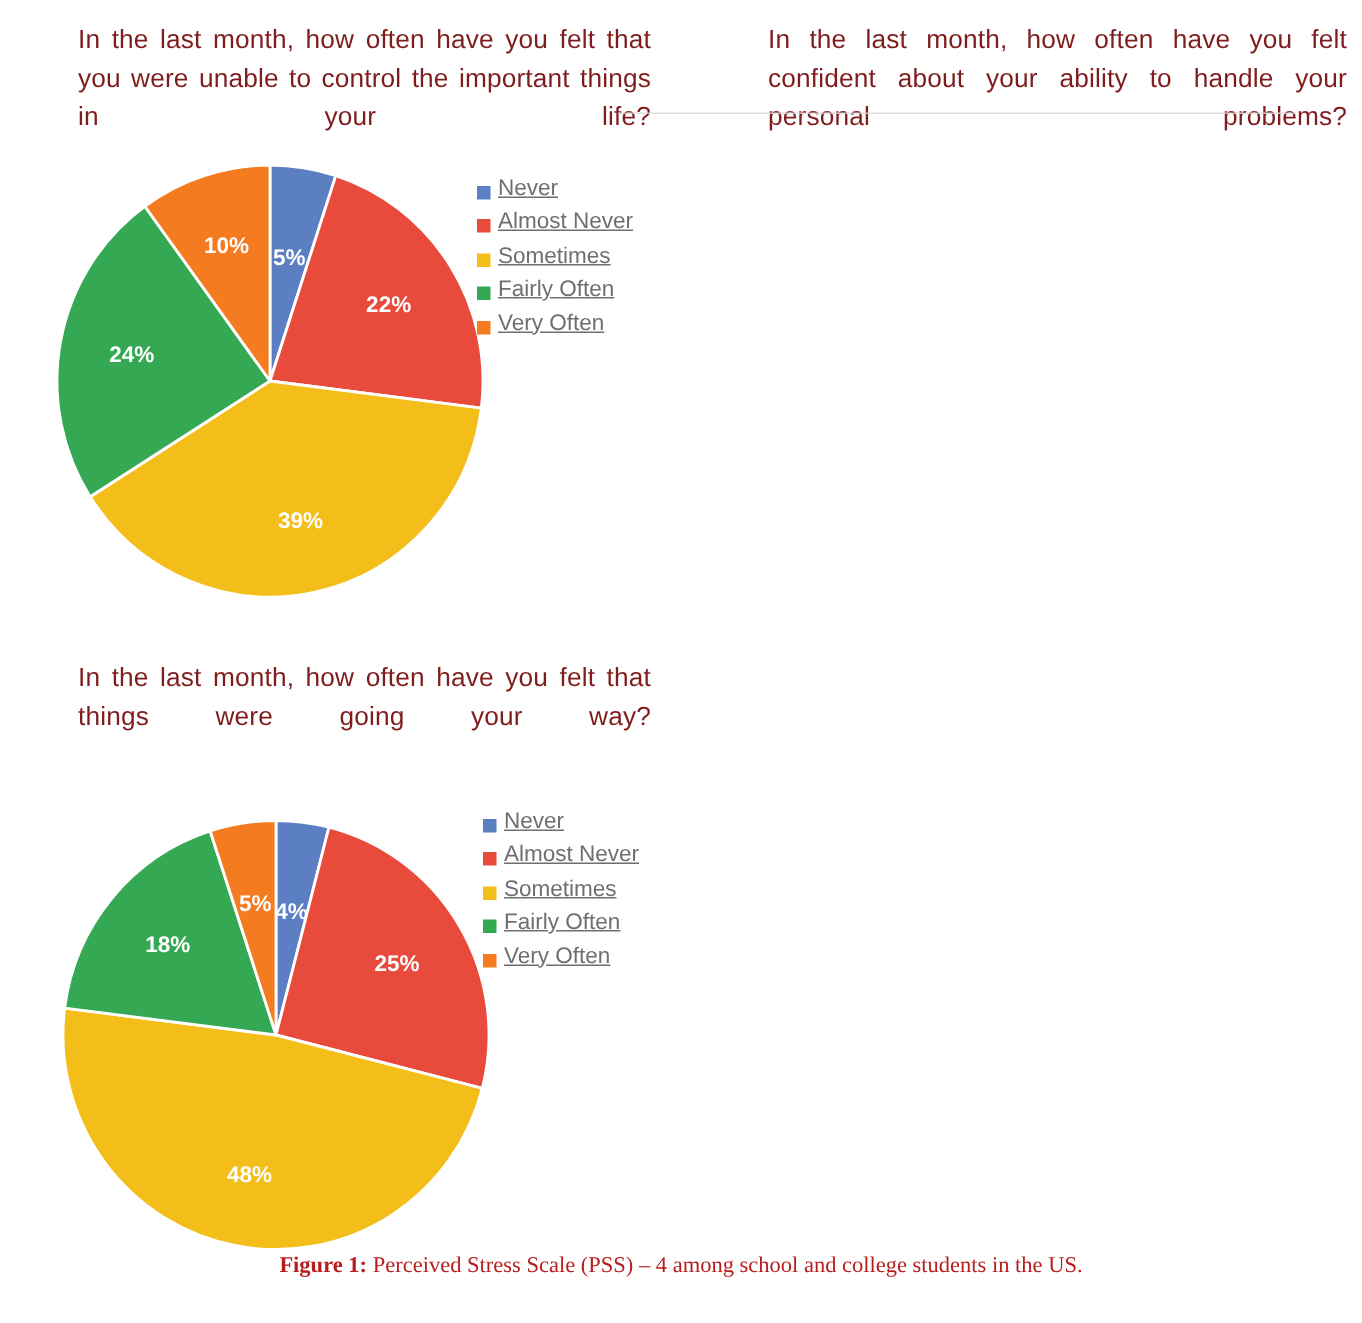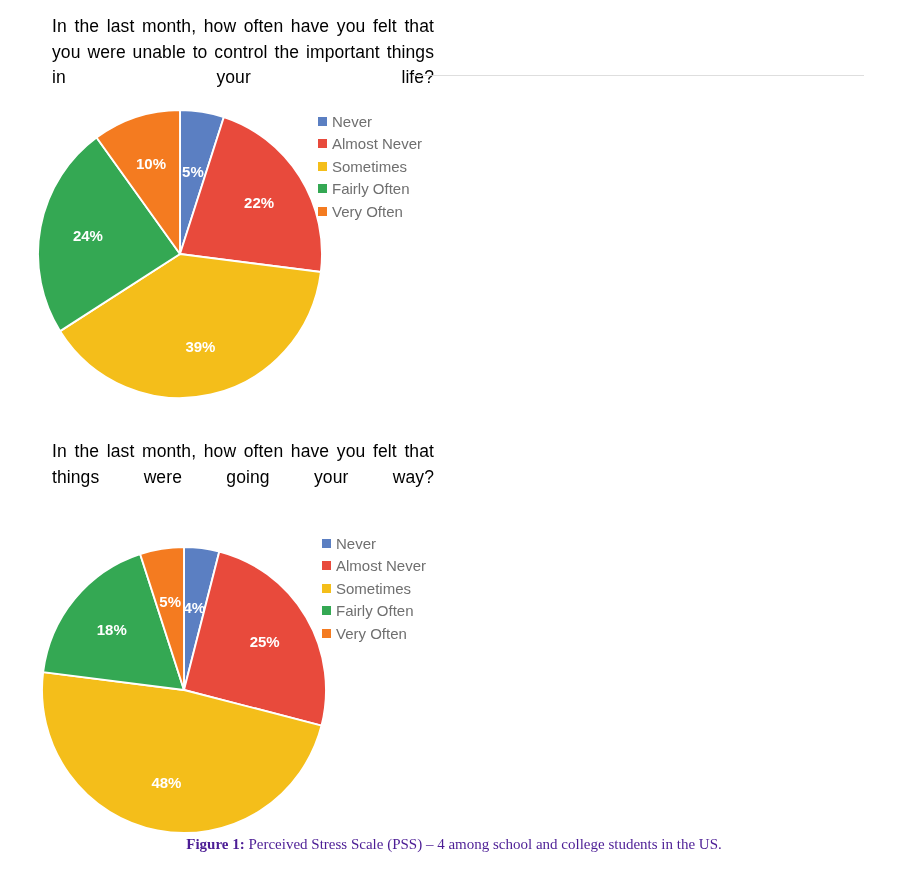--- a/index.html
+++ b/index.html
@@ -37,21 +37,21 @@
     position: relative;
   }
 
   .q-title {
     position: absolute;
     left: 52px;
     top: 14px;
     width: 382px;
     font-size: 17.5px;
     line-height: 25.5px;
-    color: #000000;
+    color: #7f1d1d;
     text-align: justify;
     text-justify: inter-word;
     letter-spacing: 0.1px;
   }
   .q-title::after {
     content: "";
     display: inline-block;
     width: 100%;
     height: 0;
   }
@@ -97,43 +97,44 @@
     position: absolute;
     font-size: 15px;
     color: #6f6f6f;
   }
   .panel-1 .legend { left: 318px; top: 110px; }
   .panel-3 .legend { left: 322px; top: 537px; }
   .panel-3 .legend, .panel-4 .legend { top: 107px; }
 
   .legend-row {
     display: flex;
-    align-items: center;
+    align-items: flex-end;
     height: 22.5px;
     white-space: nowrap;
+    text-decoration: underline;
   }
   .legend-swatch {
     width: 9px;
     height: 9px;
     margin-right: 5px;
     flex: 0 0 auto;
   }
   .legend-label {
     line-height: 1;
   }
 
   .caption {
     position: absolute;
     left: 0;
     top: 836px;
     width: 908px;
     text-align: center;
     font-family: "Liberation Serif", serif;
     font-size: 15px;
-    color: #4c1d95;
+    color: #b91c1c;
   }
   .caption b { font-weight: bold; }
 </style>
 </head>
 <body>
 
 <div id="figure">
 
   <div class="grid">
 
@@ -173,20 +174,21 @@
           </div>
           <div class="legend-row">
             <span class="legend-swatch" style="background: rgb(244, 123, 32);"></span>
             <span class="legend-label">Very Often</span>
           </div>
         </div>
       </div>
     </div>
 
     <div class="panel panel-2">
+      <div class="q-title">In the last month, how often have you felt confident about your ability to handle your personal problems?</div>
       <div class="scanline"></div>
       <div class="chart-area">
         
         
       </div>
     </div>
 
     <div class="panel panel-3">
       <div class="q-title">In the last month, how often have you felt that things were going your way?</div>
       <div class="chart-area">

